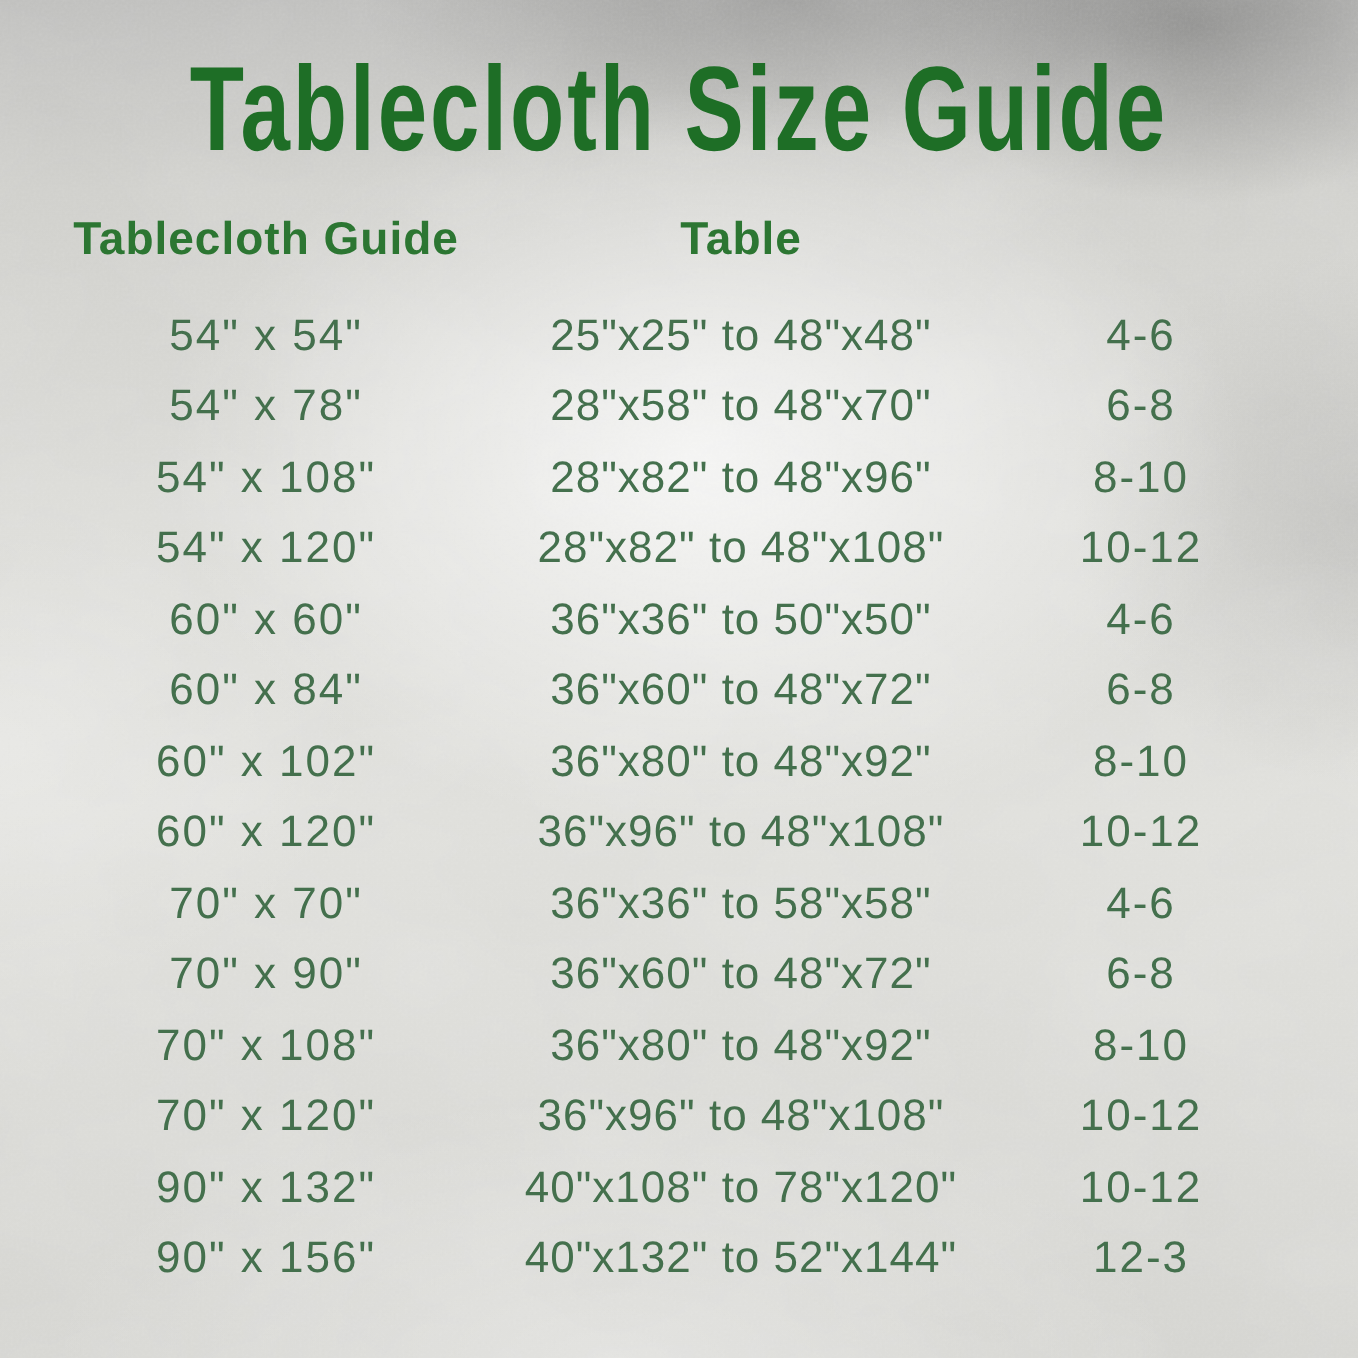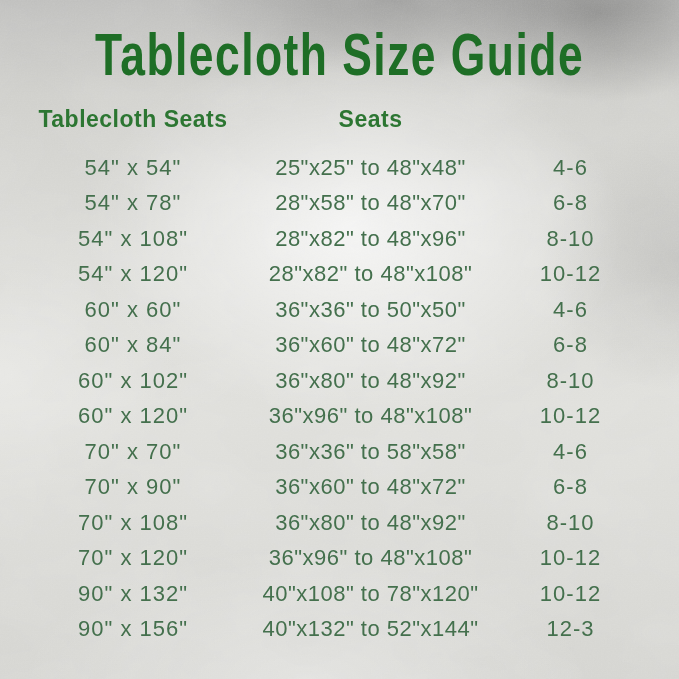--- a/index.html
+++ b/index.html
@@ -103,22 +103,22 @@
       <feColorMatrix type="saturate" values="0"></feColorMatrix>
     </filter>
     <rect width="679" height="679" filter="url(#grain)"></rect>
   </svg>
 
   <div class="content">
 
     <h1 class="title">Tablecloth Size Guide</h1>
 
     <div class="grid-row table-header">
-      <span>Tablecloth Seats</span>
-      <span>Seats</span>
+      <span>Tablecloth Guide</span>
+      <span>Table</span>
     </div>
 
     <div class="table-body">
         <div class="grid-row row">
     <span class="c1">54" x 54"</span>
     <span class="c2">25"x25" to 48"x48"</span>
     <span class="c3">4-6</span>
   </div>
         <div class="grid-row row">
     <span class="c1">54" x 78"</span>

